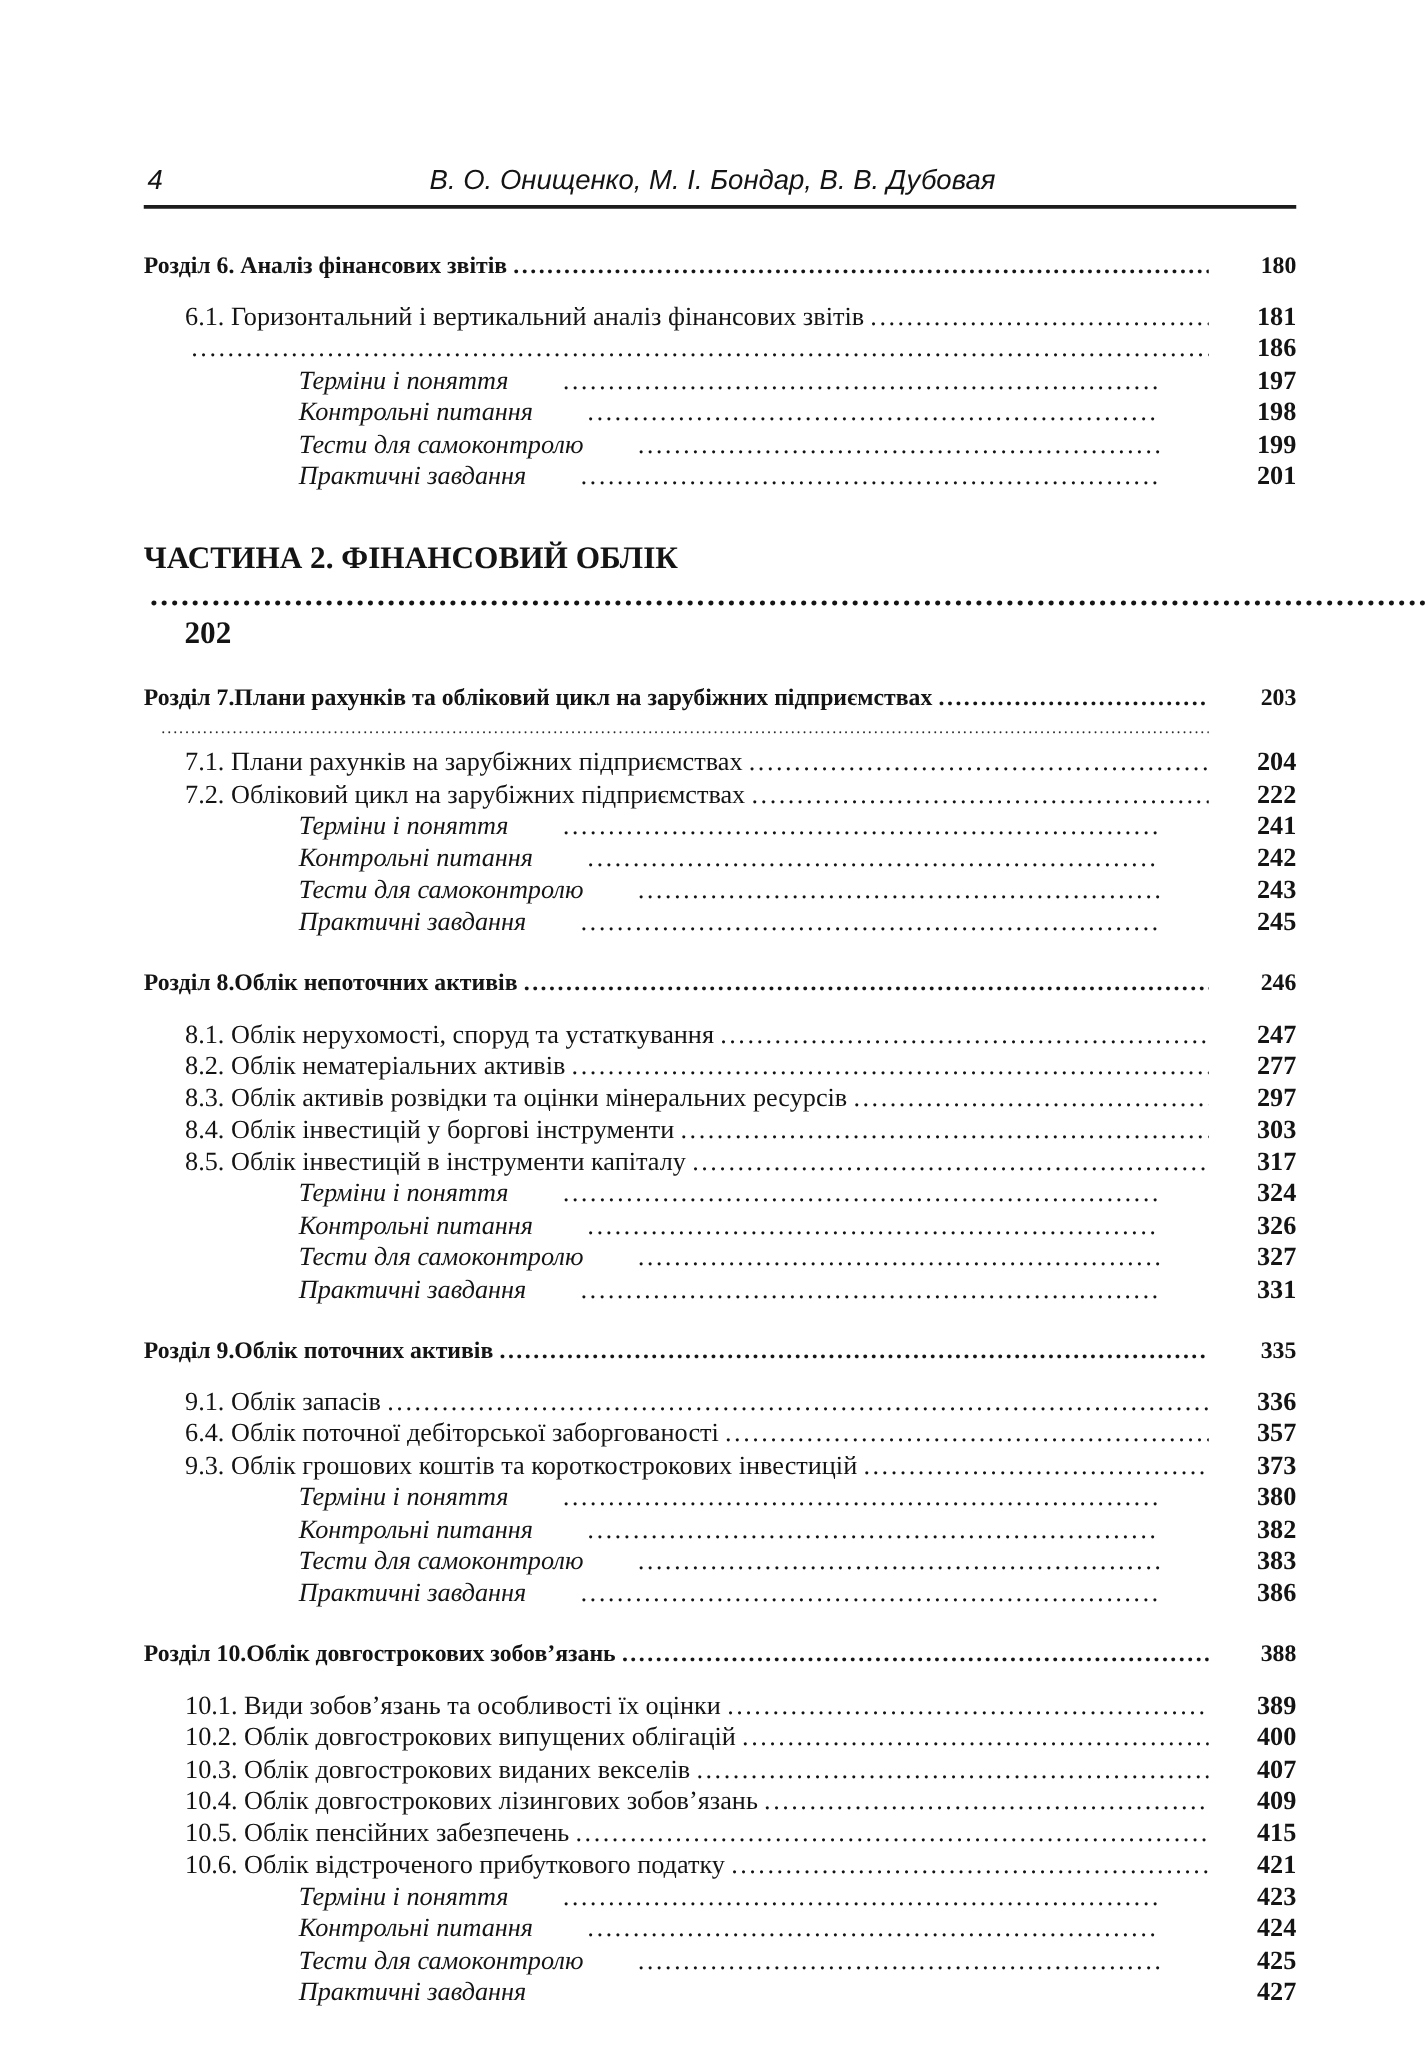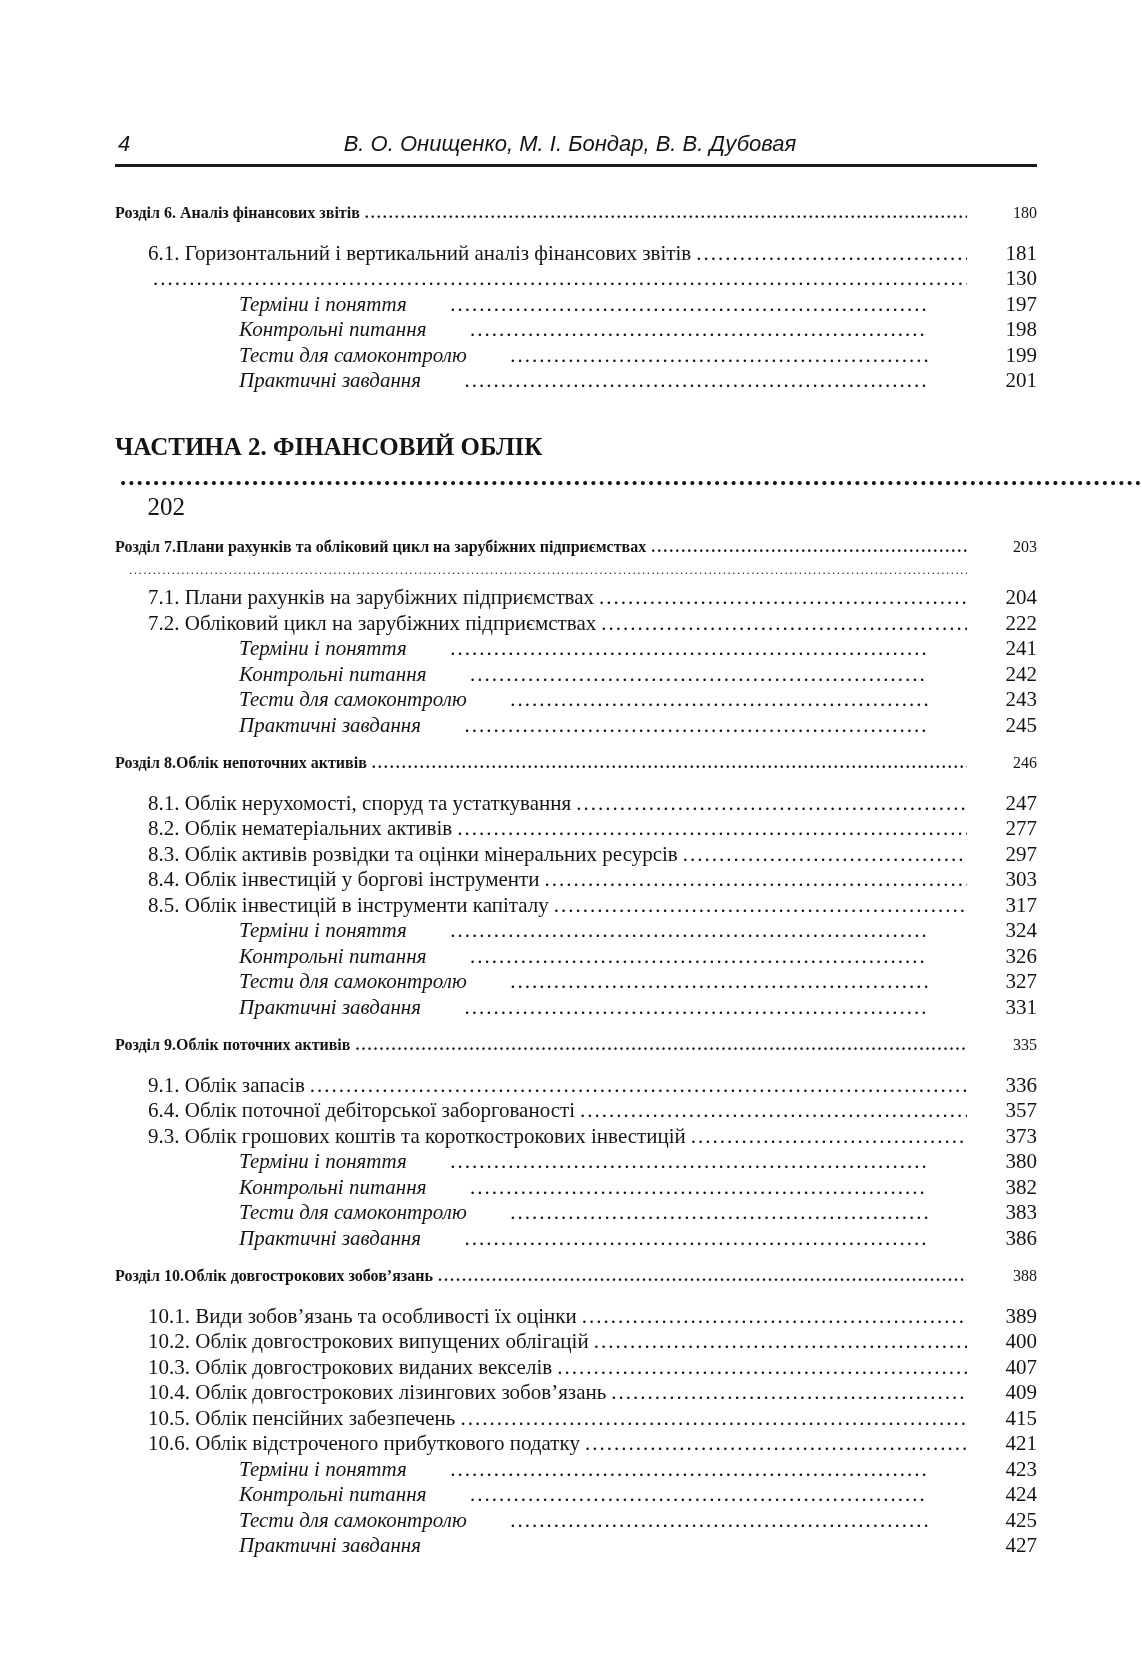--- a/index.html
+++ b/index.html
@@ -48,28 +48,28 @@
     min-width:0;
   }
   .leader::after {
     content:"..................................................................................................................................................................................";
   }
   .leader.no-dots::after { content:""; }
   .pagenum {
     flex:0 0 auto;
     width:70px;
     text-align:right;
-    font-weight:400;
+    font-weight:700;
     font-style:normal;
   }
   
   .row.chapter {
     font-weight:700;
-    font-size:16px;
-    margin-top:12px;
+    font-size:19px;
+    margin-top:24px;
     margin-bottom:15px;
   }
   .row.chapter.tight { margin-bottom:2px; }
   
   .row.part {
     font-weight:700;
     font-size:25px;
     line-height:30px;
     margin-top:38px;
     margin-bottom:8px;
@@ -111,21 +111,21 @@
         <span class="leader"></span>
         <span class="pagenum">180</span>
       </div>
       <div class="row numbered">
         <span class="label">6.1. Горизонтальний і вертикальний аналіз фінансових звітів</span>
         <span class="leader"></span>
         <span class="pagenum">181</span>
       </div>
       <div class="row numbered">
         <span class="leader"></span>
-        <span class="pagenum">130</span>
+        <span class="pagenum">186</span>
       </div>
       <div class="row topic">
         <span class="label">Терміни і поняття</span>
         <span class="leader"></span>
         <span class="pagenum">197</span>
       </div>
       <div class="row topic">
         <span class="label">Контрольні питання</span>
         <span class="leader"></span>
         <span class="pagenum">198</span>

